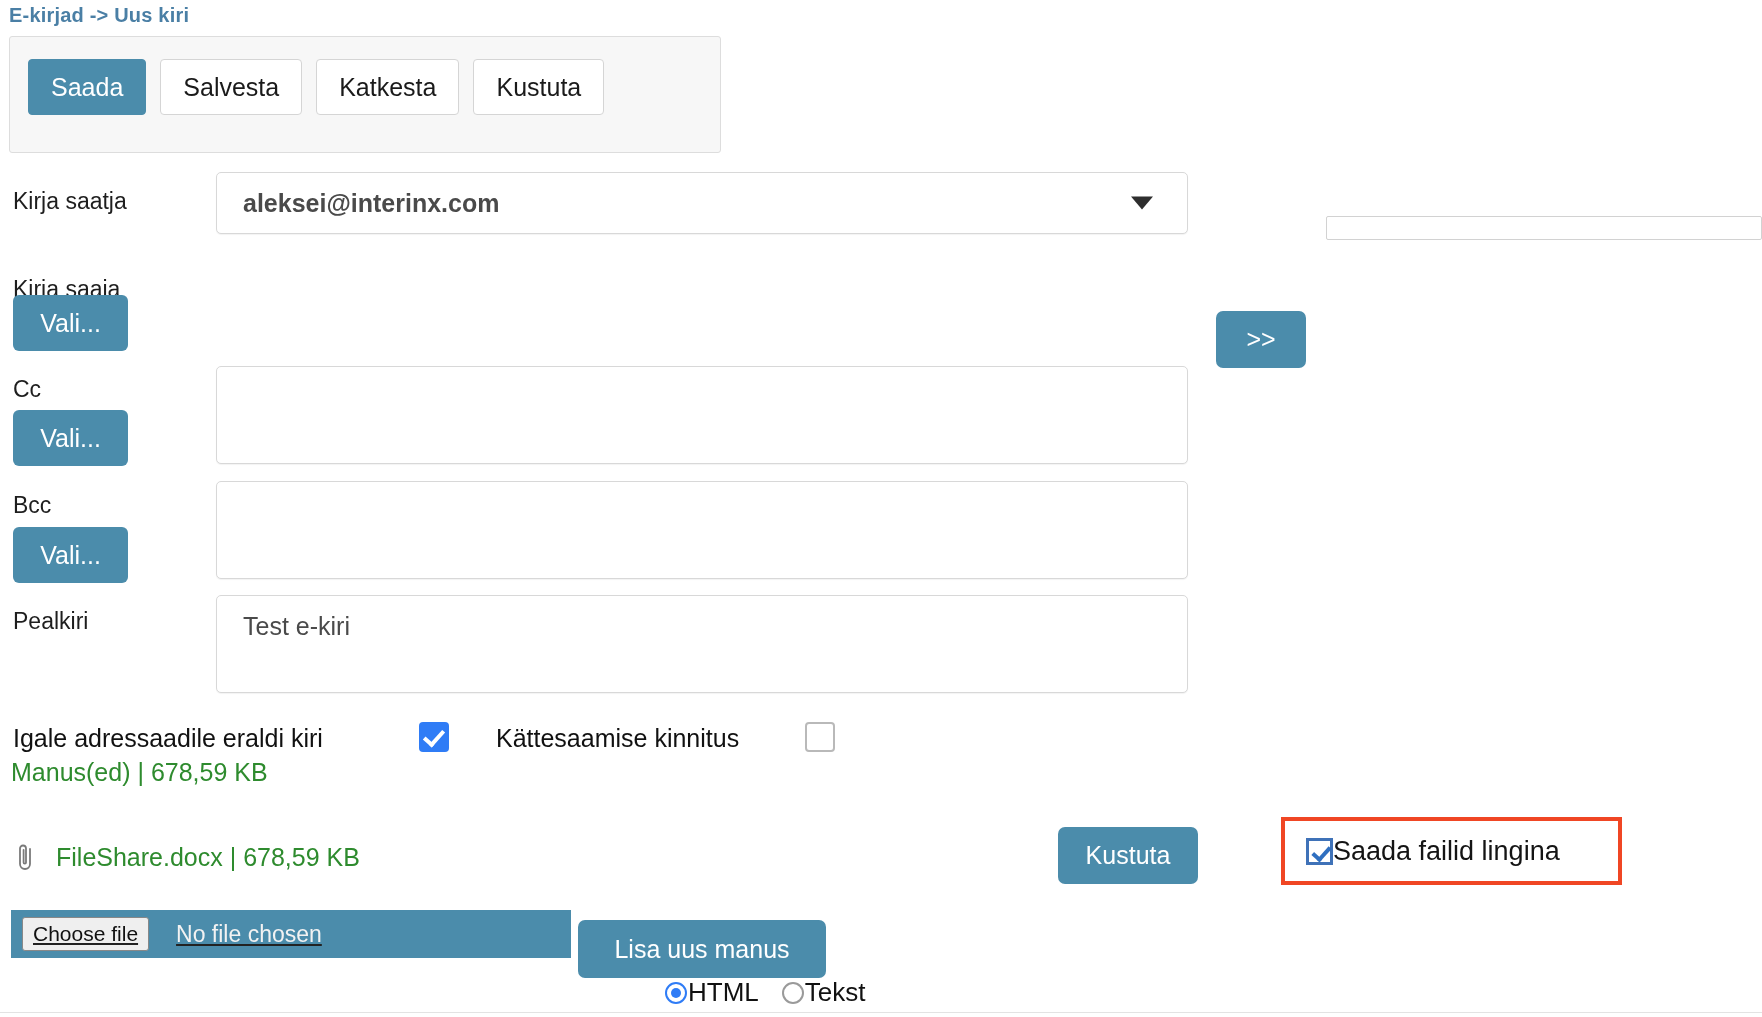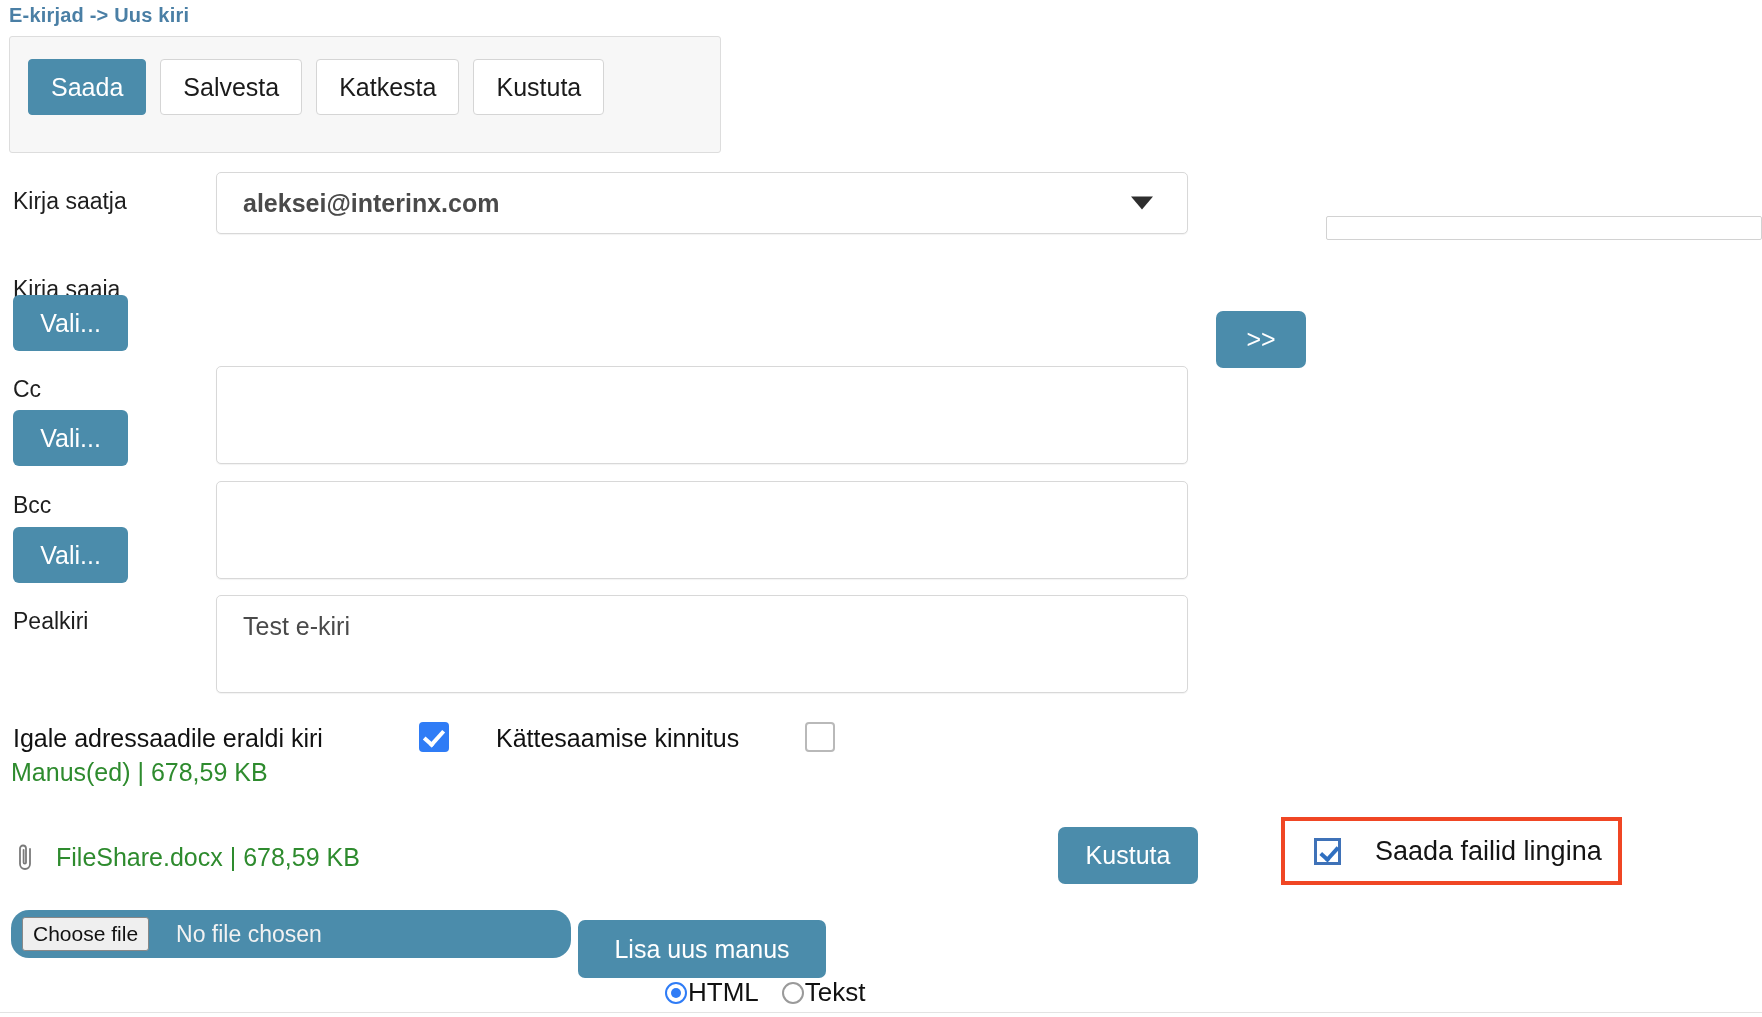--- a/index.html
+++ b/index.html
@@ -217,22 +217,21 @@
 
   
   .highlight-box {
     position: absolute;
     left: 1281px; top: 817px;
     width: 341px; height: 68px;
     border: 4px solid #f04624;
     background: #ffffff;
     display: flex;
     align-items: center;
-    padding-left: 29px;
-    gap: 34px;
+    padding-left: 21px;
   }
   .cb-outline {
     position: relative;
     width: 27px; height: 27px;
     flex: 0 0 27px;
     background: #ffffff;
     border: 3px solid #3f72b8;
   }
   .cb-outline::after {
     content: "";
@@ -248,25 +247,26 @@
     color: #141414;
     white-space: nowrap;
   }
 
   
   .file-input {
     position: absolute;
     left: 11px; top: 910px;
     width: 560px; height: 48px;
     background: #4b8cab;
-    border-radius: 18px;
+    border-radius: 0;
     display: flex;
     align-items: center;
     padding-left: 11px;
     cursor: pointer;
+    text-decoration: underline;
   }
   .choose-file-btn {
     background: #efefef;
     border: 1px solid #888888;
     border-radius: 3px;
     font-size: 21px;
     color: #111;
     padding: 4px 10px;
     white-space: nowrap;
     font-family: "Liberation Sans", sans-serif;

